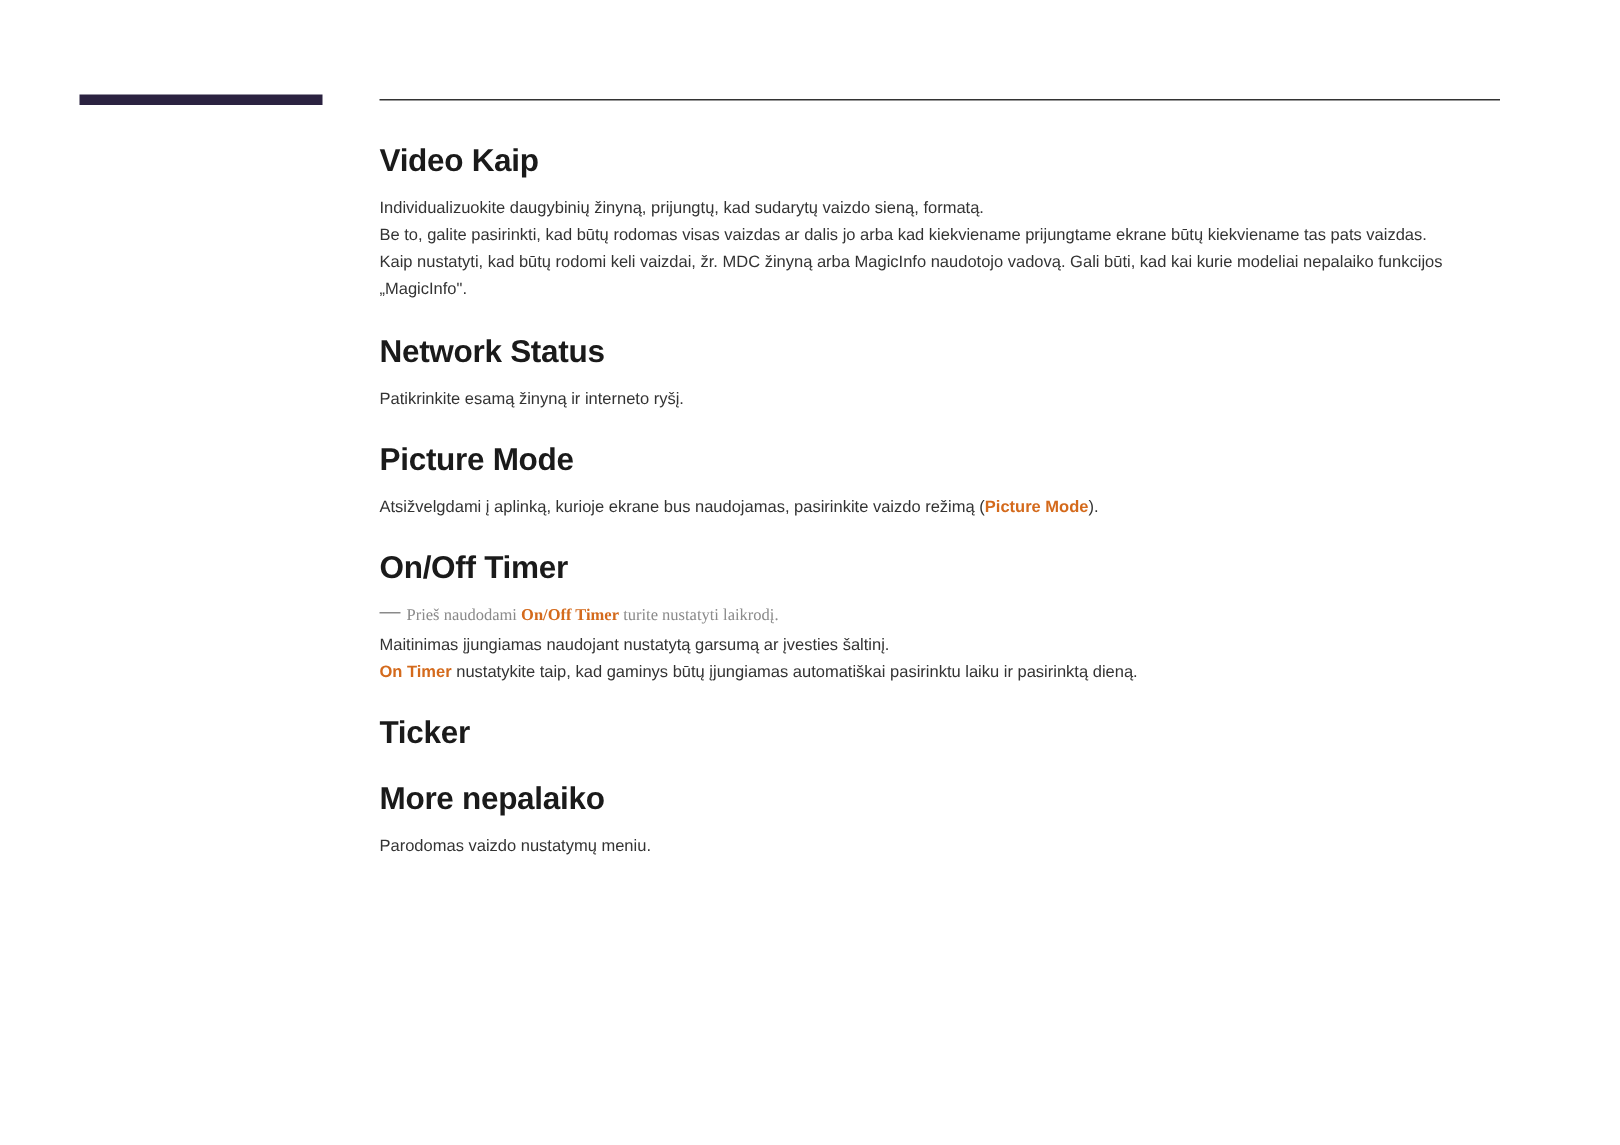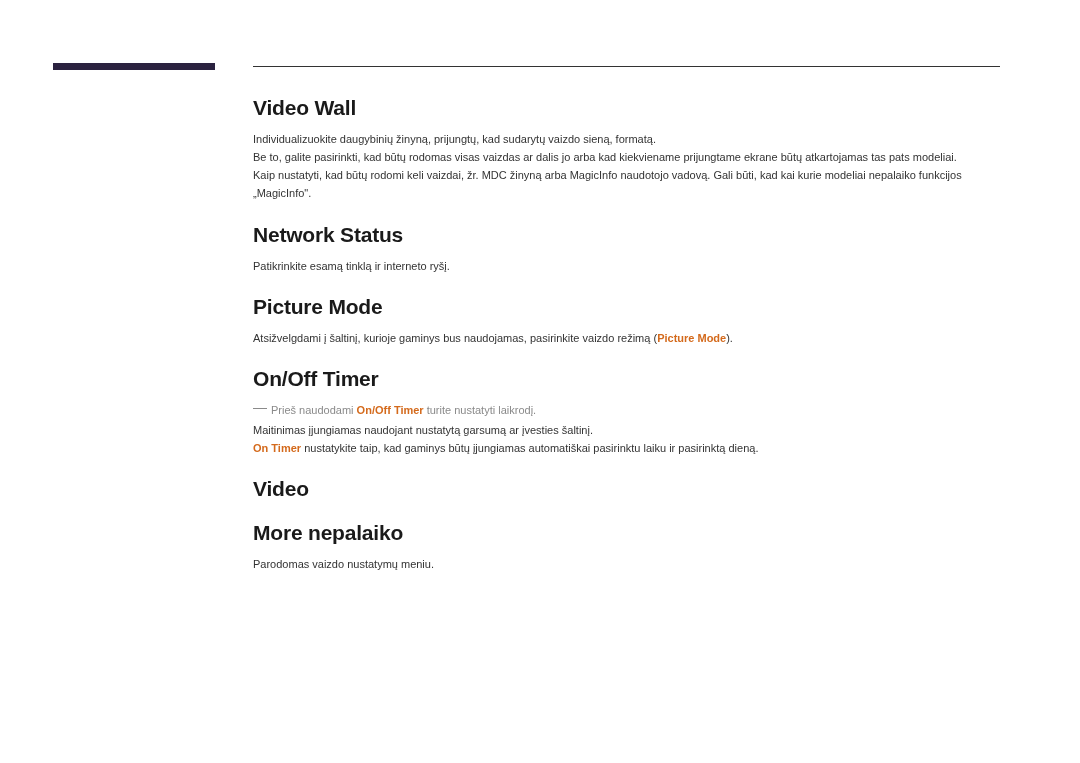--- a/index.html
+++ b/index.html
@@ -53,20 +53,21 @@
     }
     .emph {
       color: #d46a1c;
       font-weight: 700;
     }
     .note-line {
       font-size: 11px;
       line-height: 1.65;
       color: #8a8a8a;
       margin-bottom: 2px;
+      font-family: Liberation Serif, serif;
     }
     .note-dash {
       display: inline-block;
       width: 14px;
       border-top: 1px solid #8a8a8a;
       vertical-align: middle;
       margin-right: 4px;
       position: relative;
       top: -2px;
     }
@@ -77,51 +78,51 @@
   </style>
 </head>
 <body>
 
 <div class="tab-indicator"></div>
 <div class="top-rule"></div>
 
 <div class="content">
 
   <div class="section">
-    <h2 class="section-heading">Video Wall</h2>
+    <h2 class="section-heading">Video Kaip</h2>
     <p class="body-text">Individualizuokite daugybinių žinyną, prijungtų, kad sudarytų vaizdo sieną, formatą.</p>
-    <p class="body-text">Be to, galite pasirinkti, kad būtų rodomas visas vaizdas ar dalis jo arba kad kiekviename prijungtame ekrane būtų atkartojamas tas pats modeliai.</p>
+    <p class="body-text">Be to, galite pasirinkti, kad būtų rodomas visas vaizdas ar dalis jo arba kad kiekviename prijungtame ekrane būtų kiekviename tas pats vaizdas.</p>
     <p class="body-text">Kaip nustatyti, kad būtų rodomi keli vaizdai, žr. MDC žinyną arba MagicInfo naudotojo vadovą. Gali būti, kad kai kurie modeliai nepalaiko funkcijos „MagicInfo".</p>
   </div>
 
   <div class="section">
     <h2 class="section-heading">Network Status</h2>
-    <p class="body-text">Patikrinkite esamą tinklą ir interneto ryšį.</p>
+    <p class="body-text">Patikrinkite esamą žinyną ir interneto ryšį.</p>
   </div>
 
   <div class="section">
     <h2 class="section-heading">Picture Mode</h2>
     <p class="body-text">
-      <span>Atsižvelgdami į šaltinį, kurioje gaminys bus naudojamas, pasirinkite vaizdo režimą (</span><span class="emph">Picture Mode</span><span>).</span>
+      <span>Atsižvelgdami į aplinką, kurioje ekrane bus naudojamas, pasirinkite vaizdo režimą (</span><span class="emph">Picture Mode</span><span>).</span>
     </p>
   </div>
 
   <div class="section">
     <h2 class="section-heading">On/Off Timer</h2>
     <p class="note-line">
       <span class="note-dash"></span><span>Prieš naudodami </span><span class="note-emph">On/Off Timer</span><span> turite nustatyti laikrodį.</span>
     </p>
     <p class="body-text">Maitinimas įjungiamas naudojant nustatytą garsumą ar įvesties šaltinį.</p>
     <p class="body-text">
       <span class="emph">On Timer</span><span> nustatykite taip, kad gaminys būtų įjungiamas automatiškai pasirinktu laiku ir pasirinktą dieną.</span>
     </p>
   </div>
 
   <div class="section">
-    <h2 class="section-heading">Video</h2>
+    <h2 class="section-heading">Ticker</h2>
   </div>
 
   <div class="section">
     <h2 class="section-heading">More nepalaiko</h2>
     <p class="body-text">Parodomas vaizdo nustatymų meniu.</p>
   </div>
 
 </div>
 
 </body></html>

